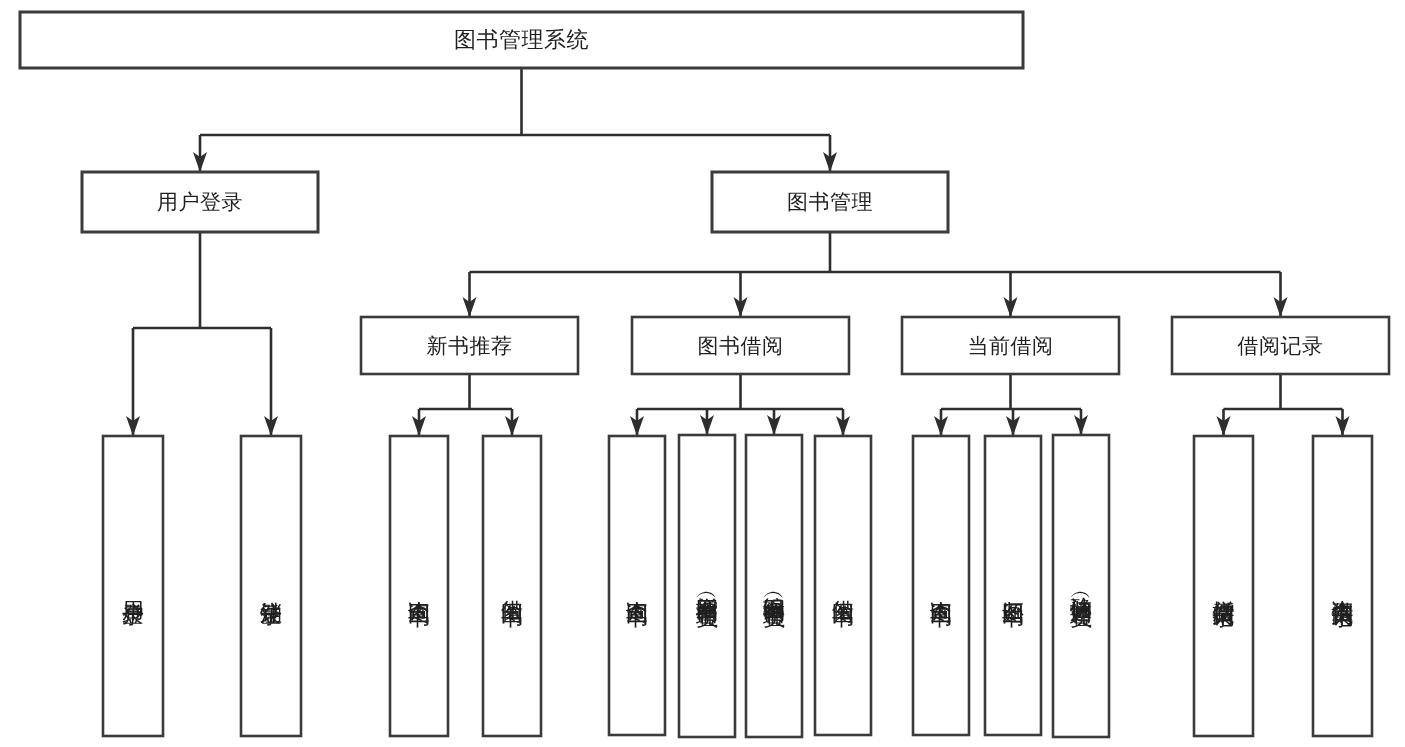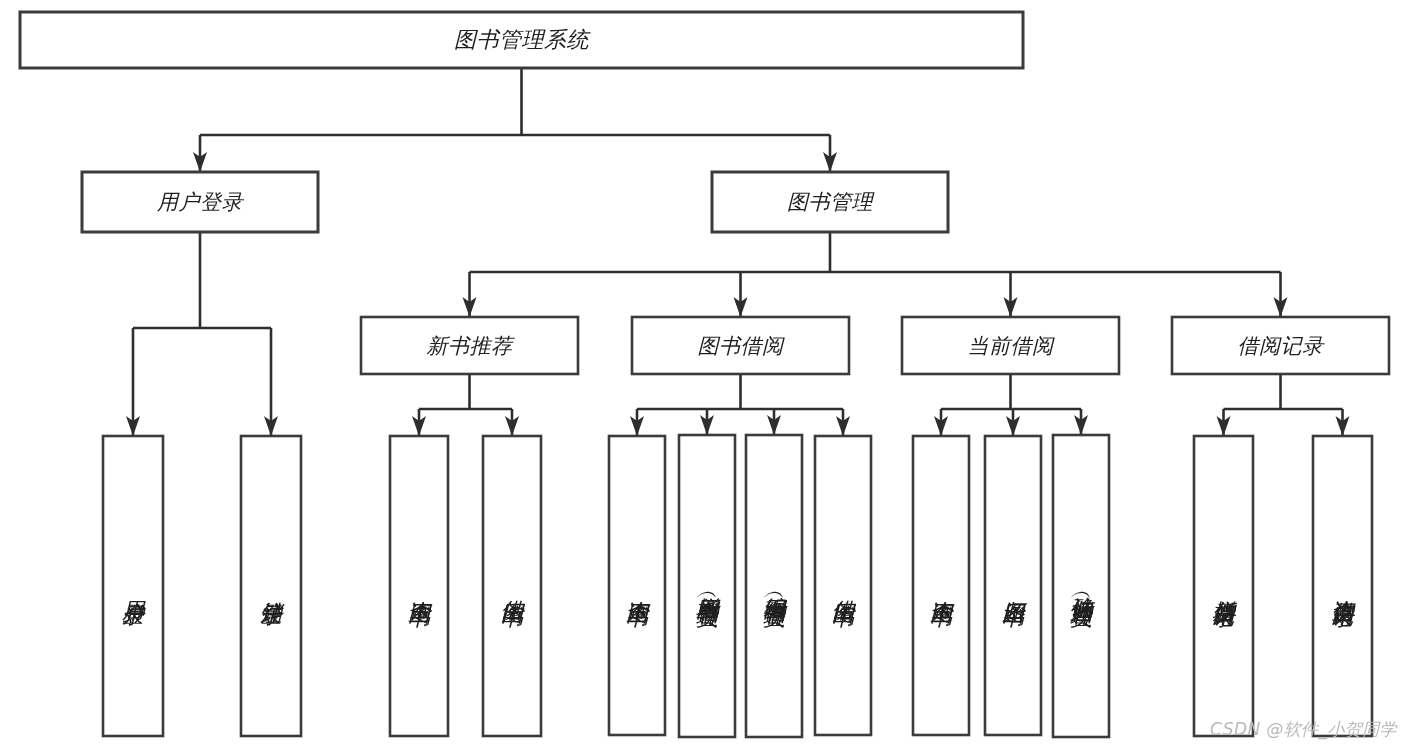--- a/index.html
+++ b/index.html
@@ -13,21 +13,20 @@
     font-family: "DejaVu Sans", "Liberation Sans", sans-serif;
     overflow: hidden;
     position: relative;
   }
   #diagram-root {
     position: absolute;
     left: 0;
     top: 0;
     width: 1405px;
     height: 747px;
-    font-style: italic;
   }
   svg.diagram {
     display: block;
     width: 1405px;
     height: 747px;
     background: #ffffff;
   }
   .node-box {
     fill: #ffffff;
     stroke: #3b3b3b;
@@ -211,14 +210,13 @@
       <div class="vert-label-wrap" style="left: 1053px; top: 435px; width: 56px; height: 302px;">
         <div class="vert-label">确认归还（管理员）</div>
       </div>
       <div class="vert-label-wrap" style="left: 1194px; top: 436px; width: 59px; height: 300px;">
         <div class="vert-label">新增借阅记录</div>
       </div>
       <div class="vert-label-wrap" style="left: 1313px; top: 436px; width: 59px; height: 300px;">
         <div class="vert-label">查询借阅记录</div>
       </div>
     </div>
-  <div class="watermark">CSDN @软件_小贺同学</div>
 </div>
 
 </body></html>

